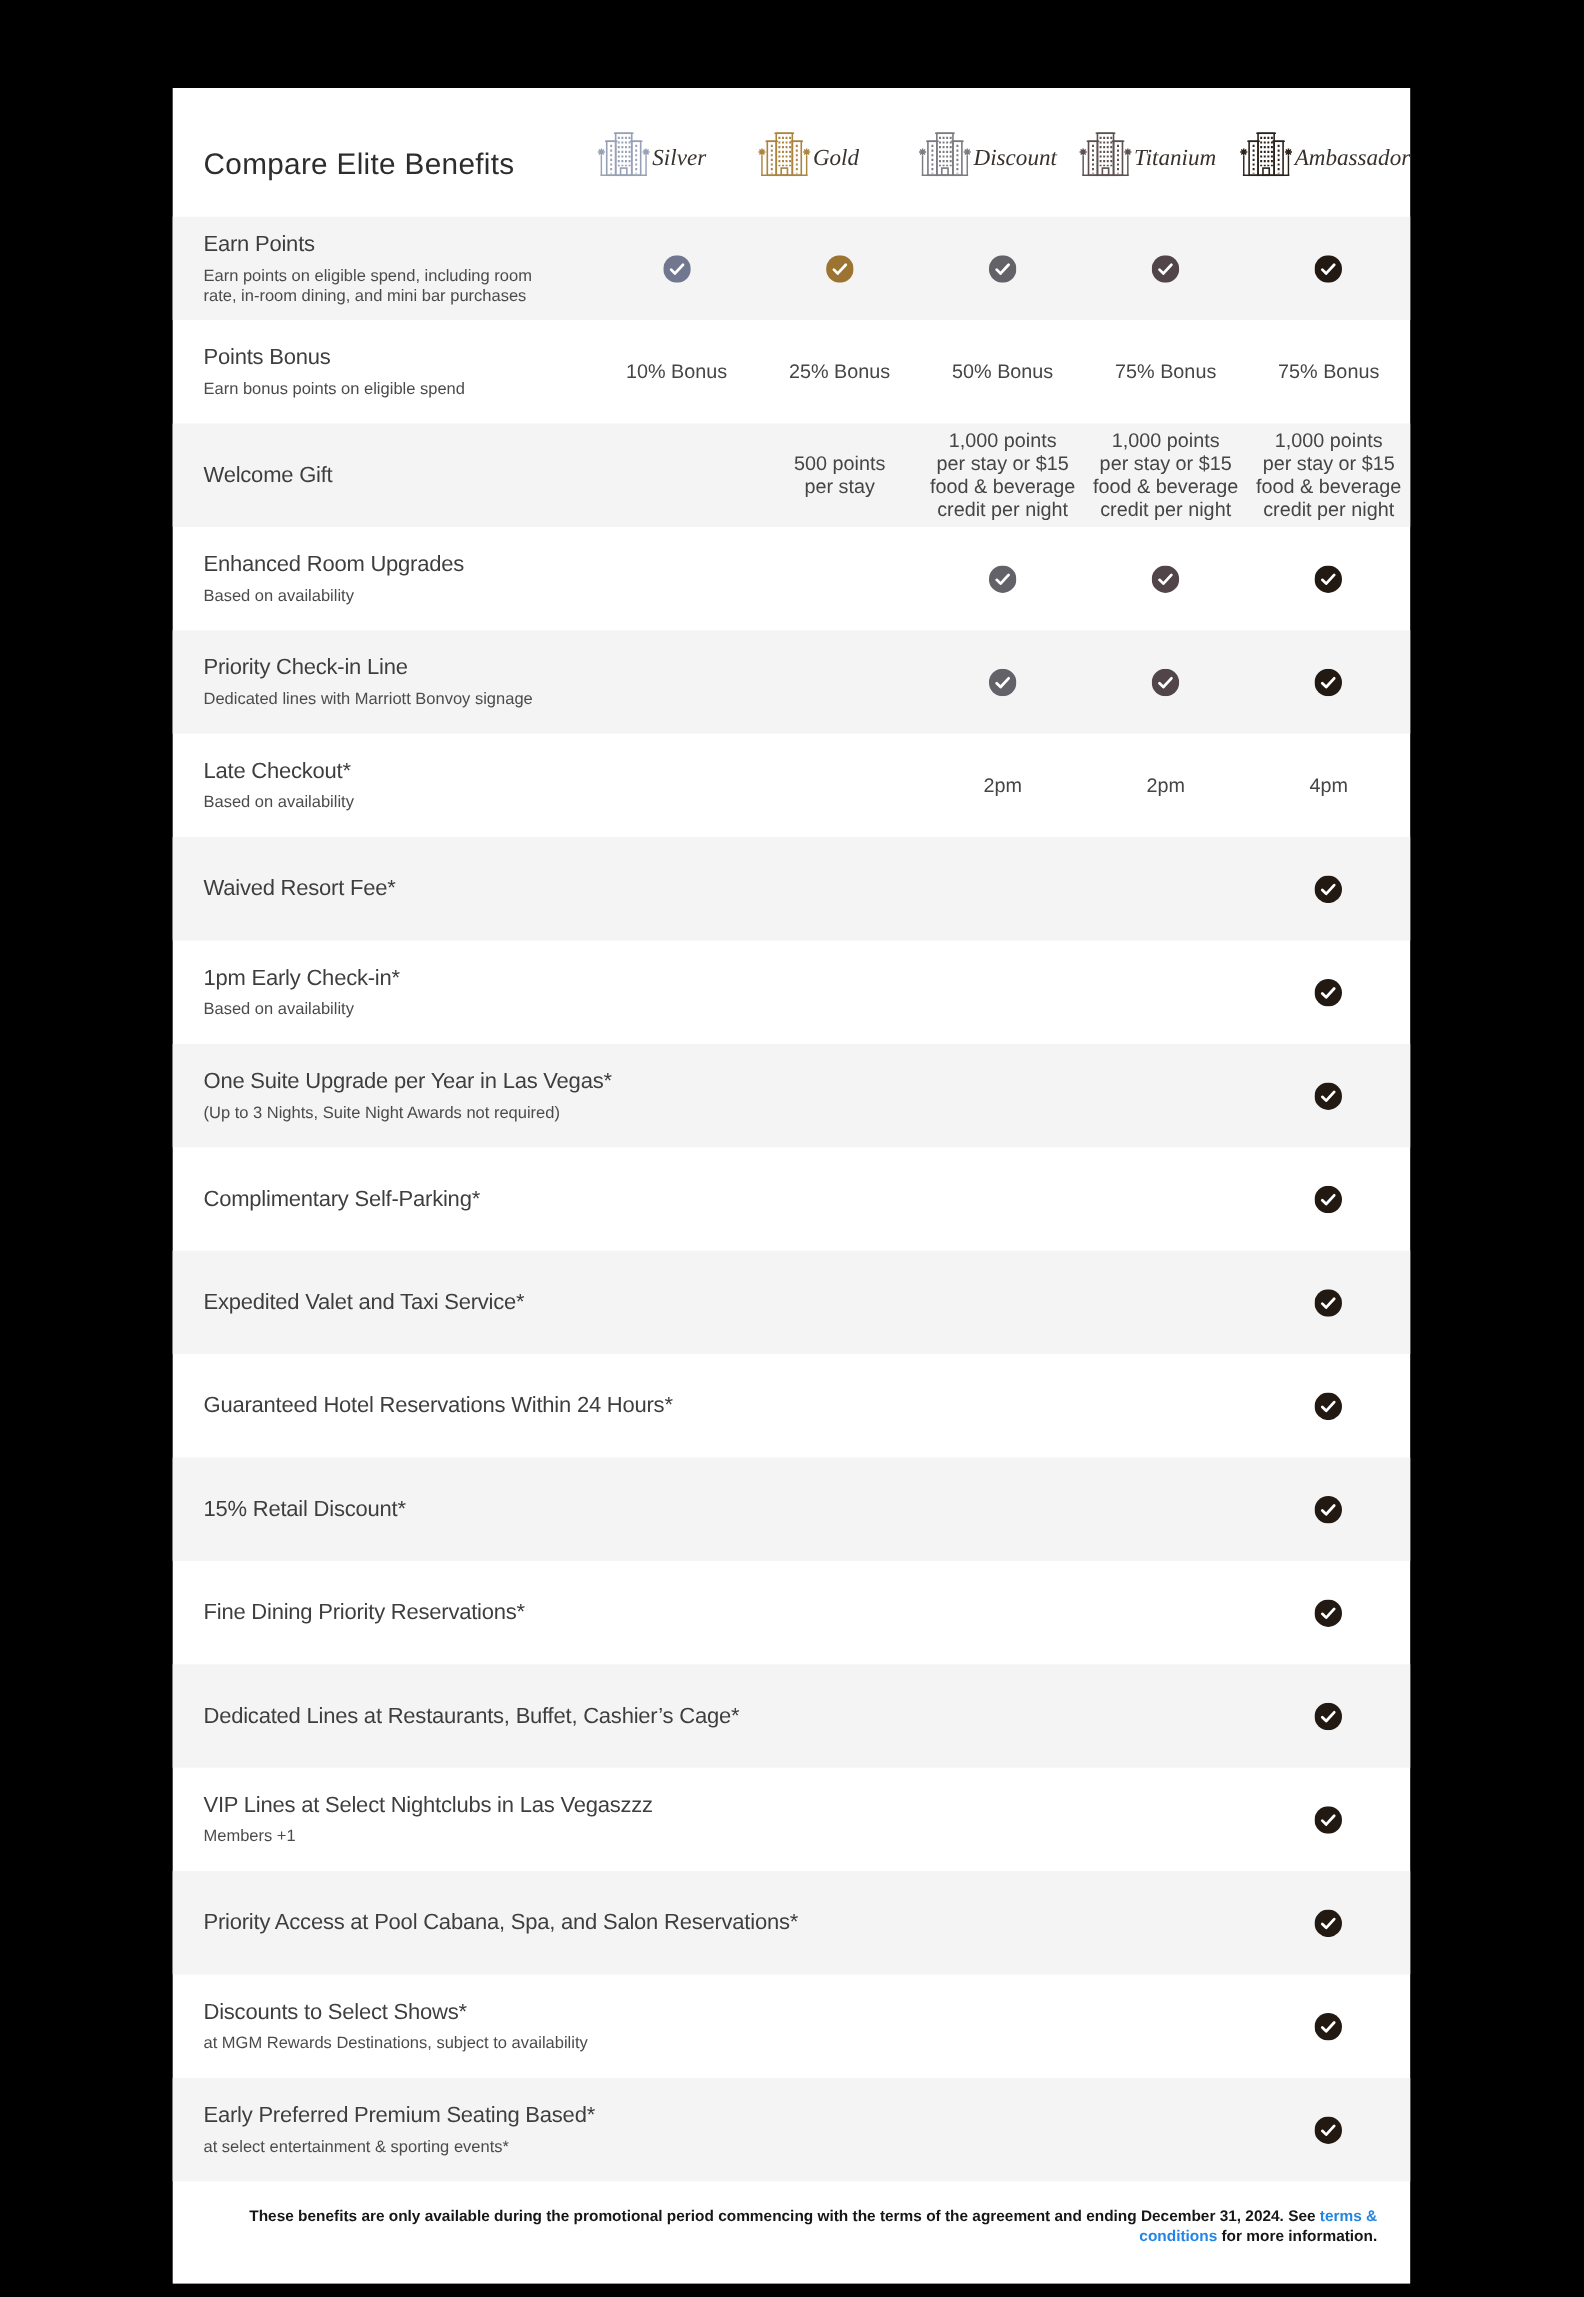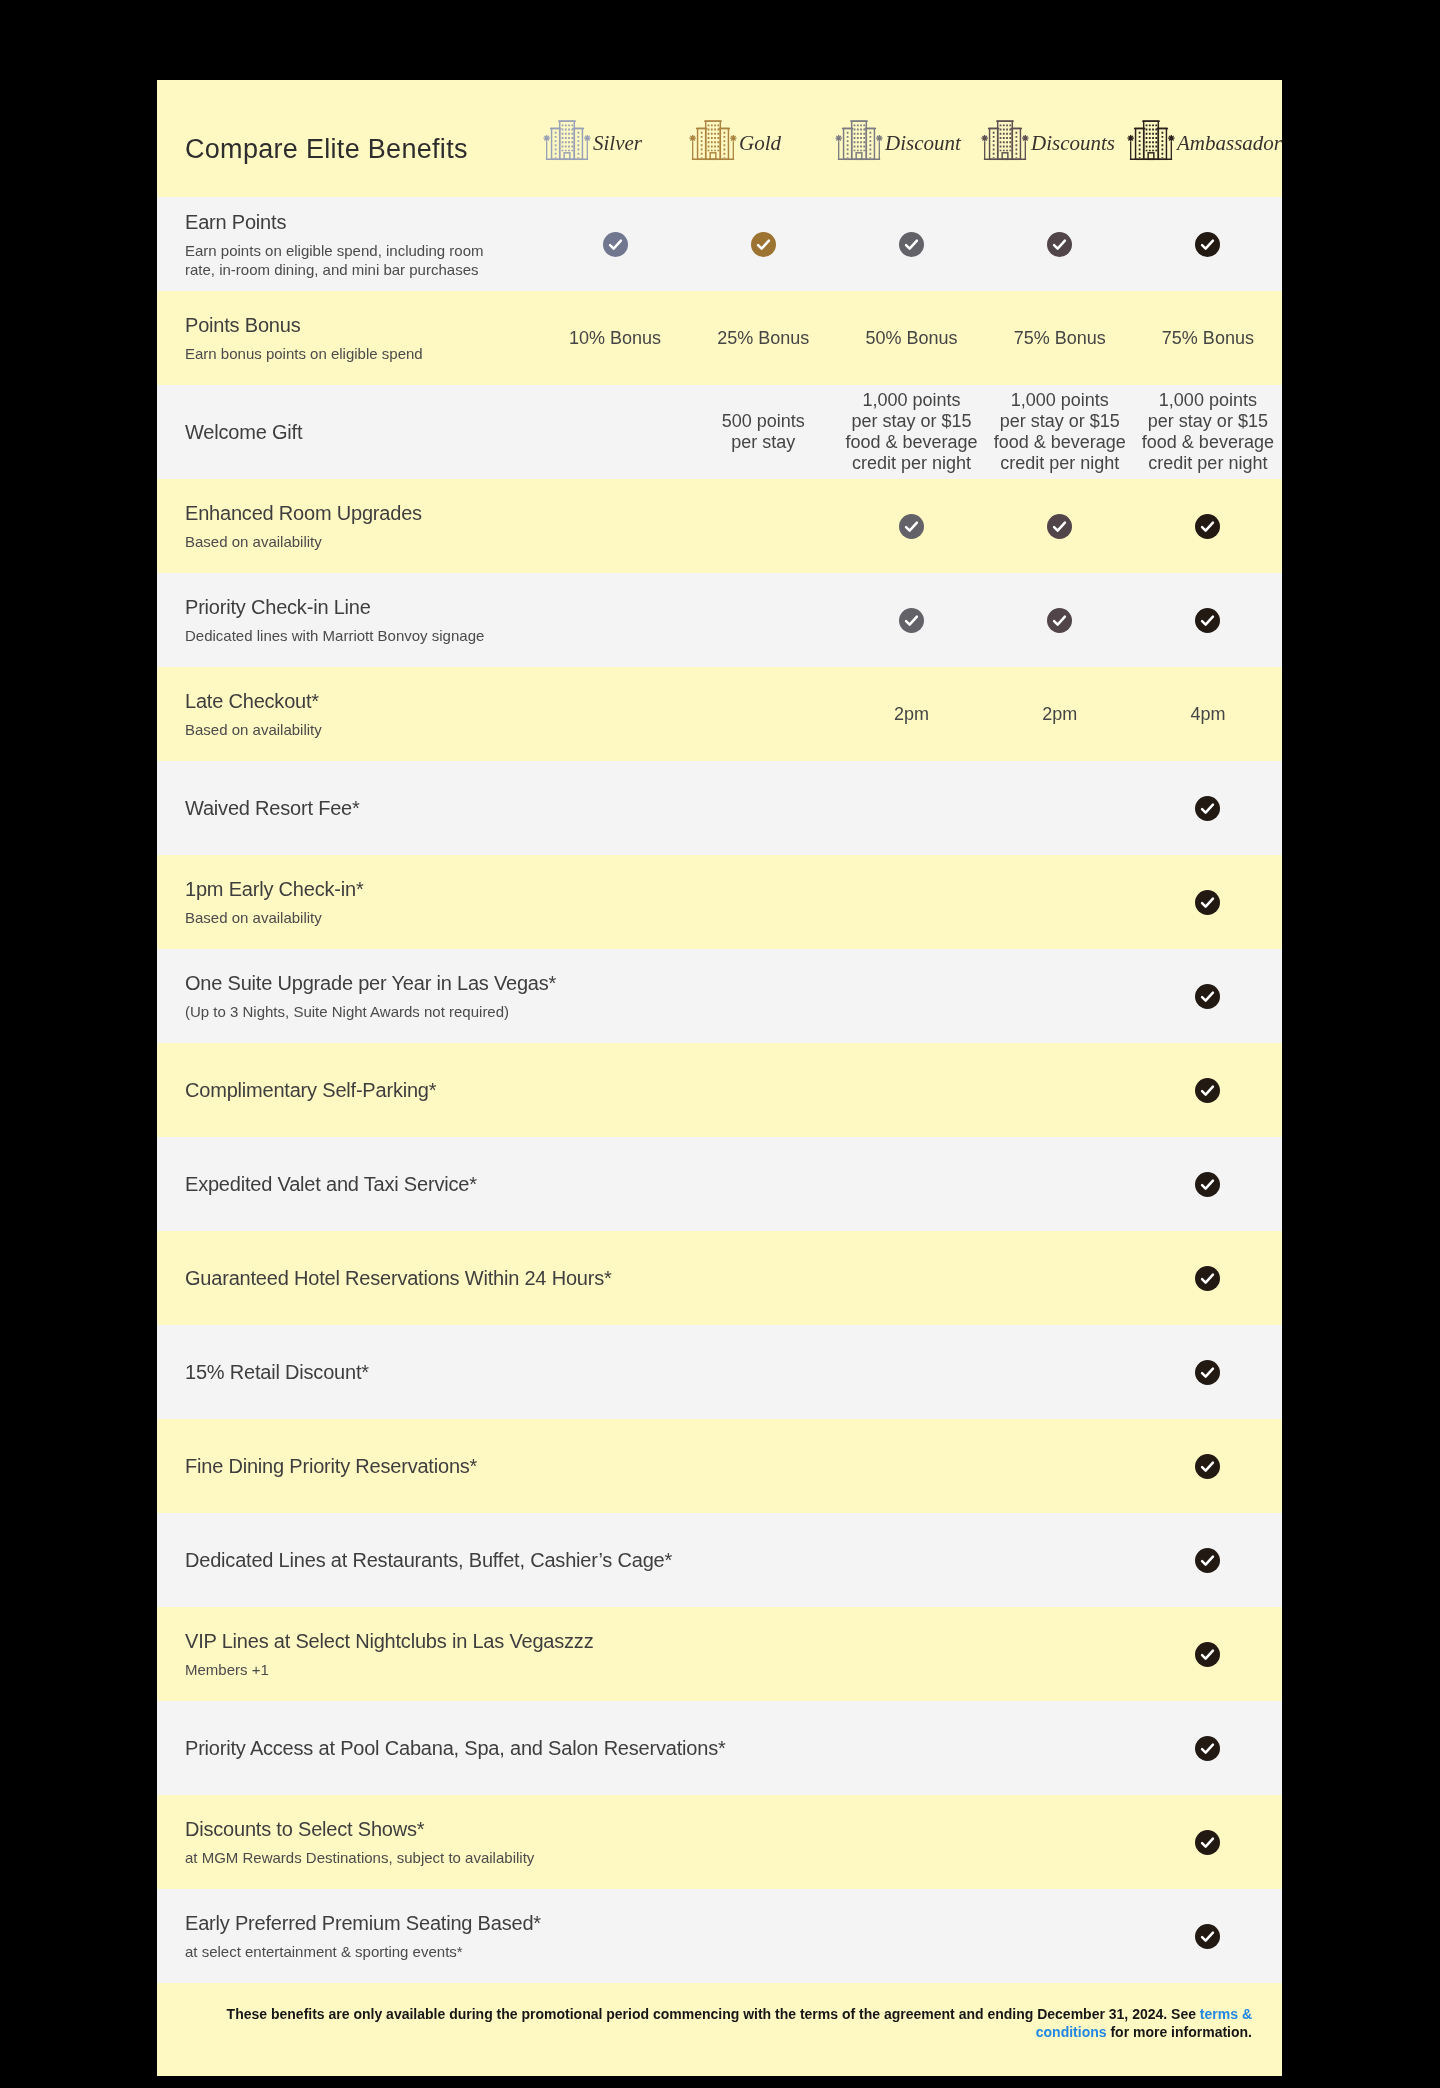--- a/index.html
+++ b/index.html
@@ -6,21 +6,21 @@
   body{
     width:1440px;height:2088px;
     background:#000;
     font-family:"Liberation Sans",sans-serif;
     position:relative;
     overflow:hidden;
   }
   .card{
     position:absolute;left:157px;top:80px;
     width:1125px;height:1996px;
-    background:#fef9c3;
+    background:#ffffff;
   }
   .grid{
     display:grid;
     grid-template-columns:356px repeat(5,1fr);
   }
   
   .header{height:117px;padding-left:28px;}
   .title-cell{display:flex;align-items:flex-end;padding-bottom:32px;}
   .page-title{
     margin:0;font-size:27px;font-weight:300;color:#2d2d2d;
@@ -113,21 +113,21 @@
       <div class="tier-head" style="color: rgb(123, 123, 129);">
     <svg class="tier-icon" viewBox="0 0 64 56">
           <use href="#hotel"></use>
         </svg>
     <div class="tier-label" style="color: rgb(55, 50, 46);">Discount</div>
   </div>
       <div class="tier-head" style="color: rgb(92, 80, 81);">
     <svg class="tier-icon" viewBox="0 0 64 56">
           <use href="#hotel"></use>
         </svg>
-    <div class="tier-label" style="color: rgb(55, 50, 46);">Discounts</div>
+    <div class="tier-label" style="color: rgb(55, 50, 46);">Titanium</div>
   </div>
       <div class="tier-head" style="color: rgb(43, 34, 28);">
     <svg class="tier-icon" viewBox="0 0 64 56">
           <use href="#hotel"></use>
         </svg>
     <div class="tier-label" style="color: rgb(55, 50, 46);">Ambassador</div>
   </div>
     </div>
 
   <div class="rows" id="rows-container">

